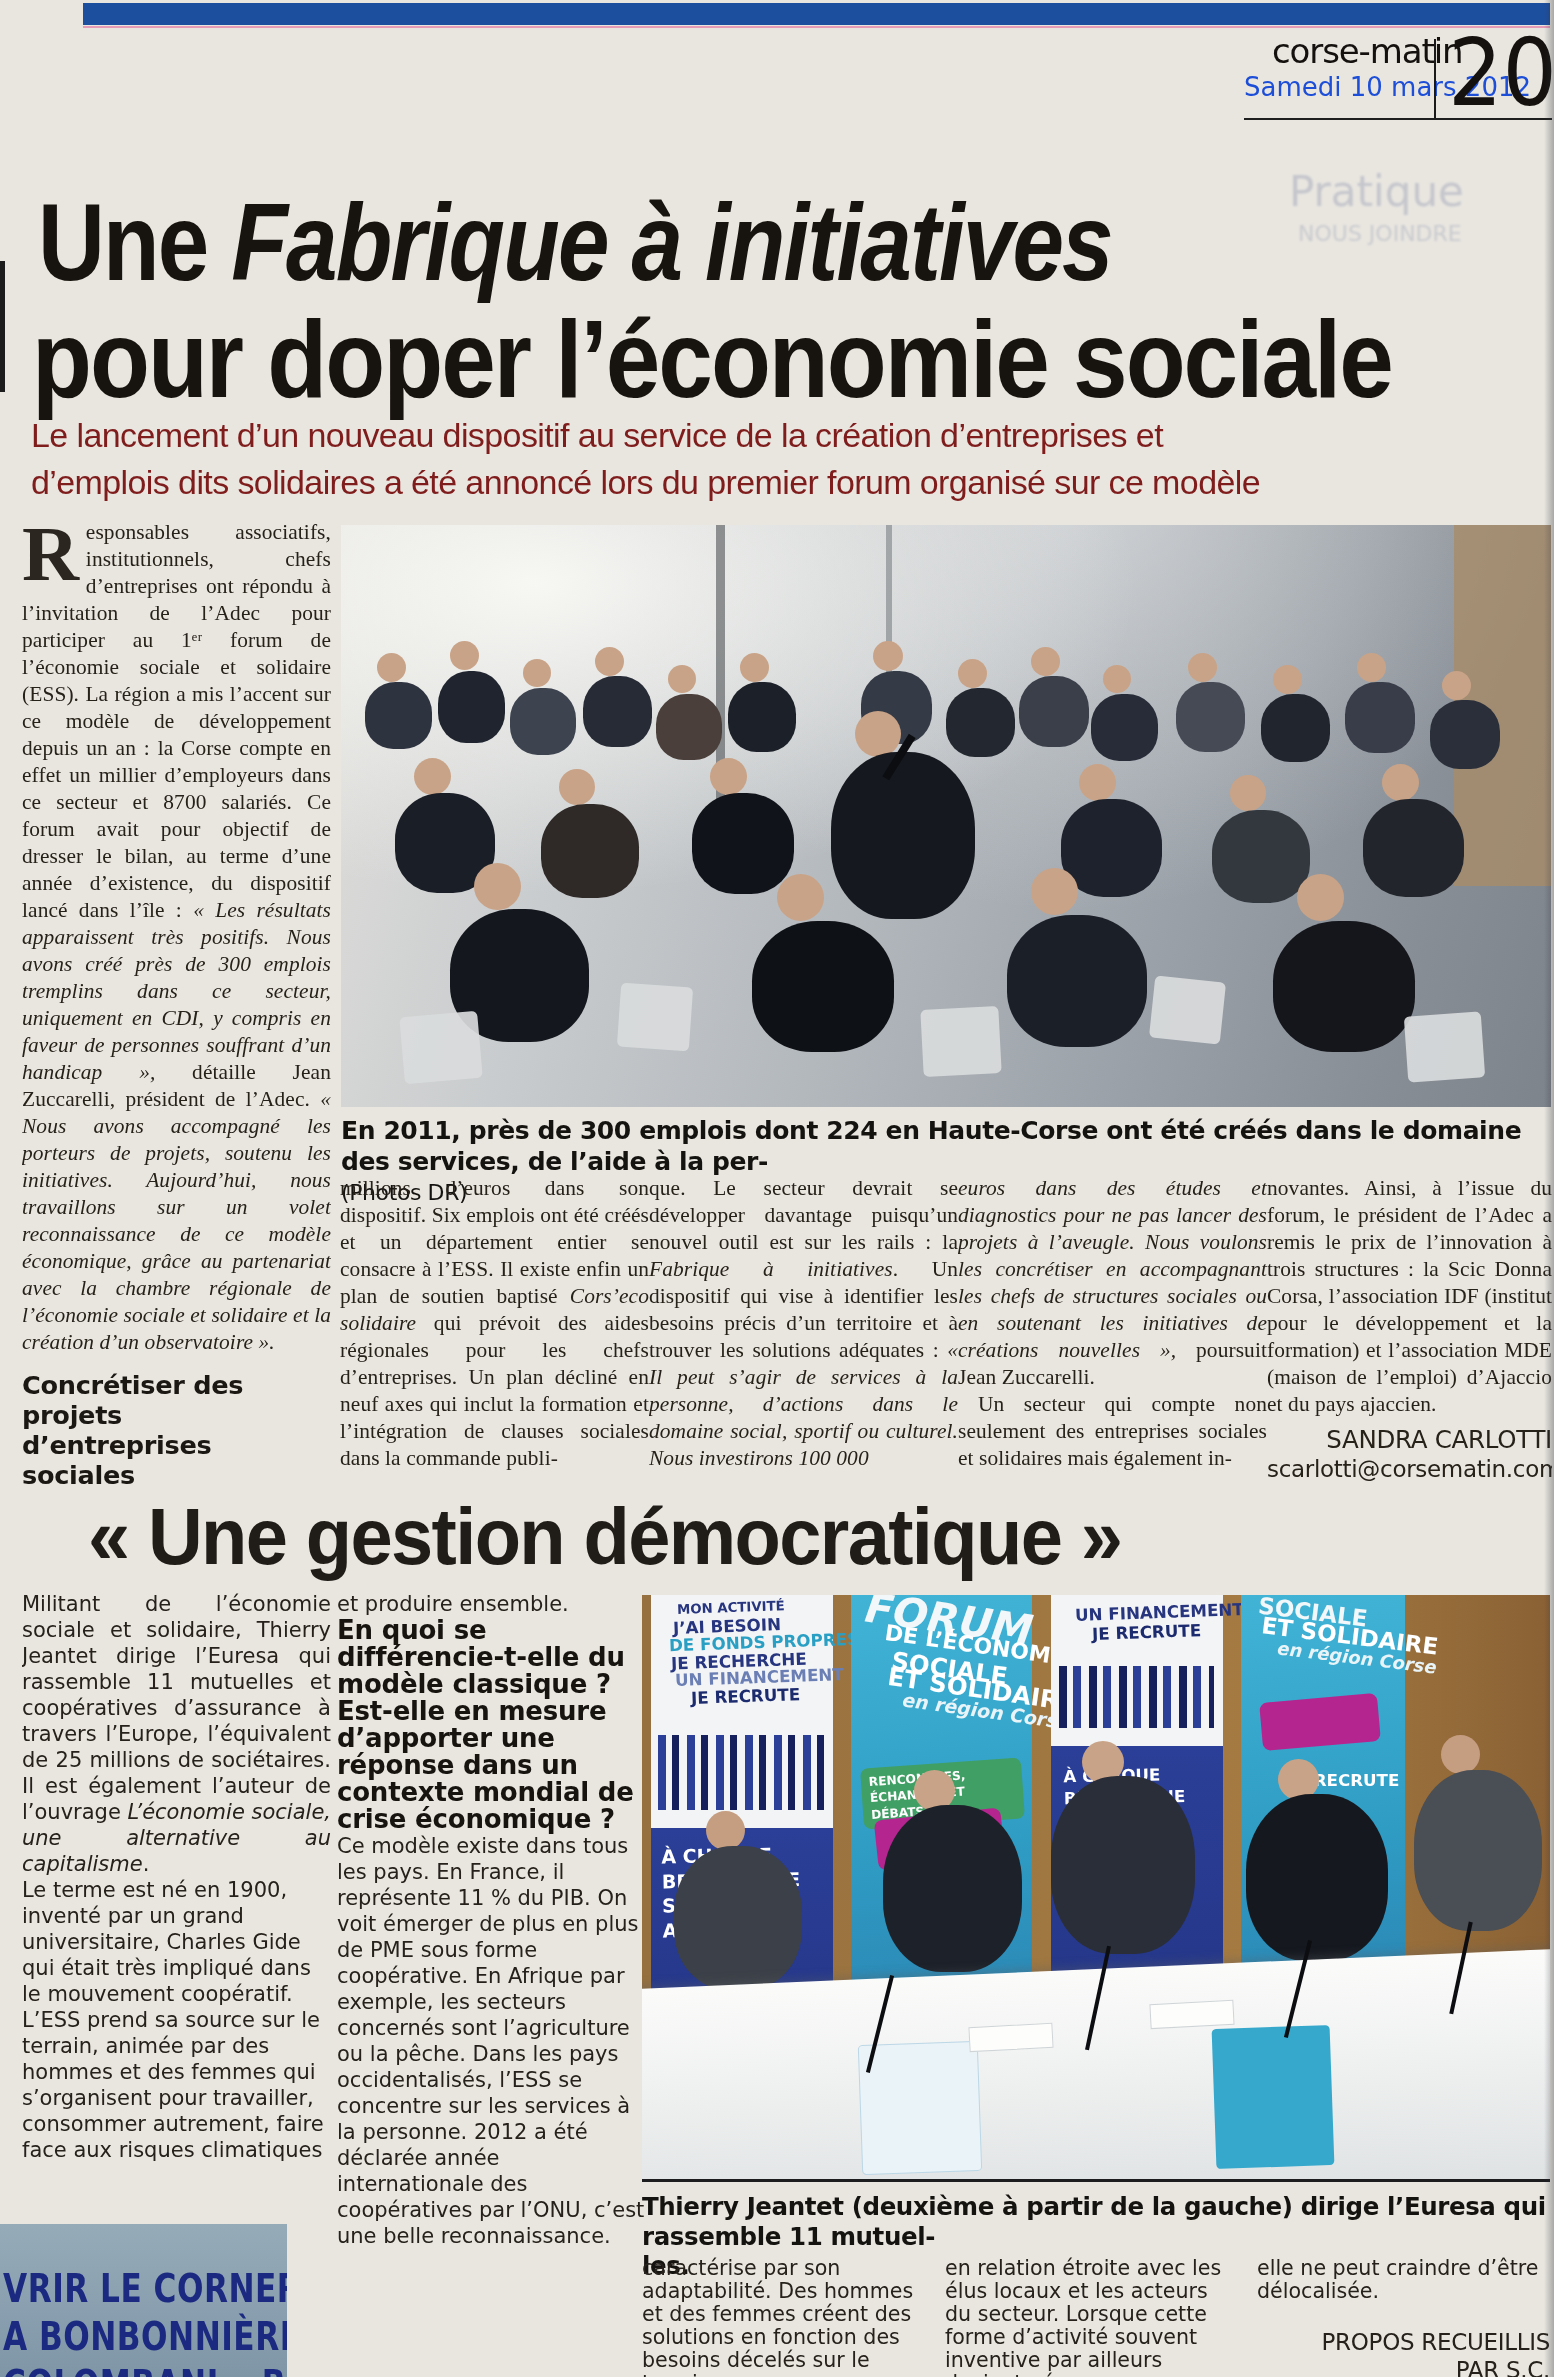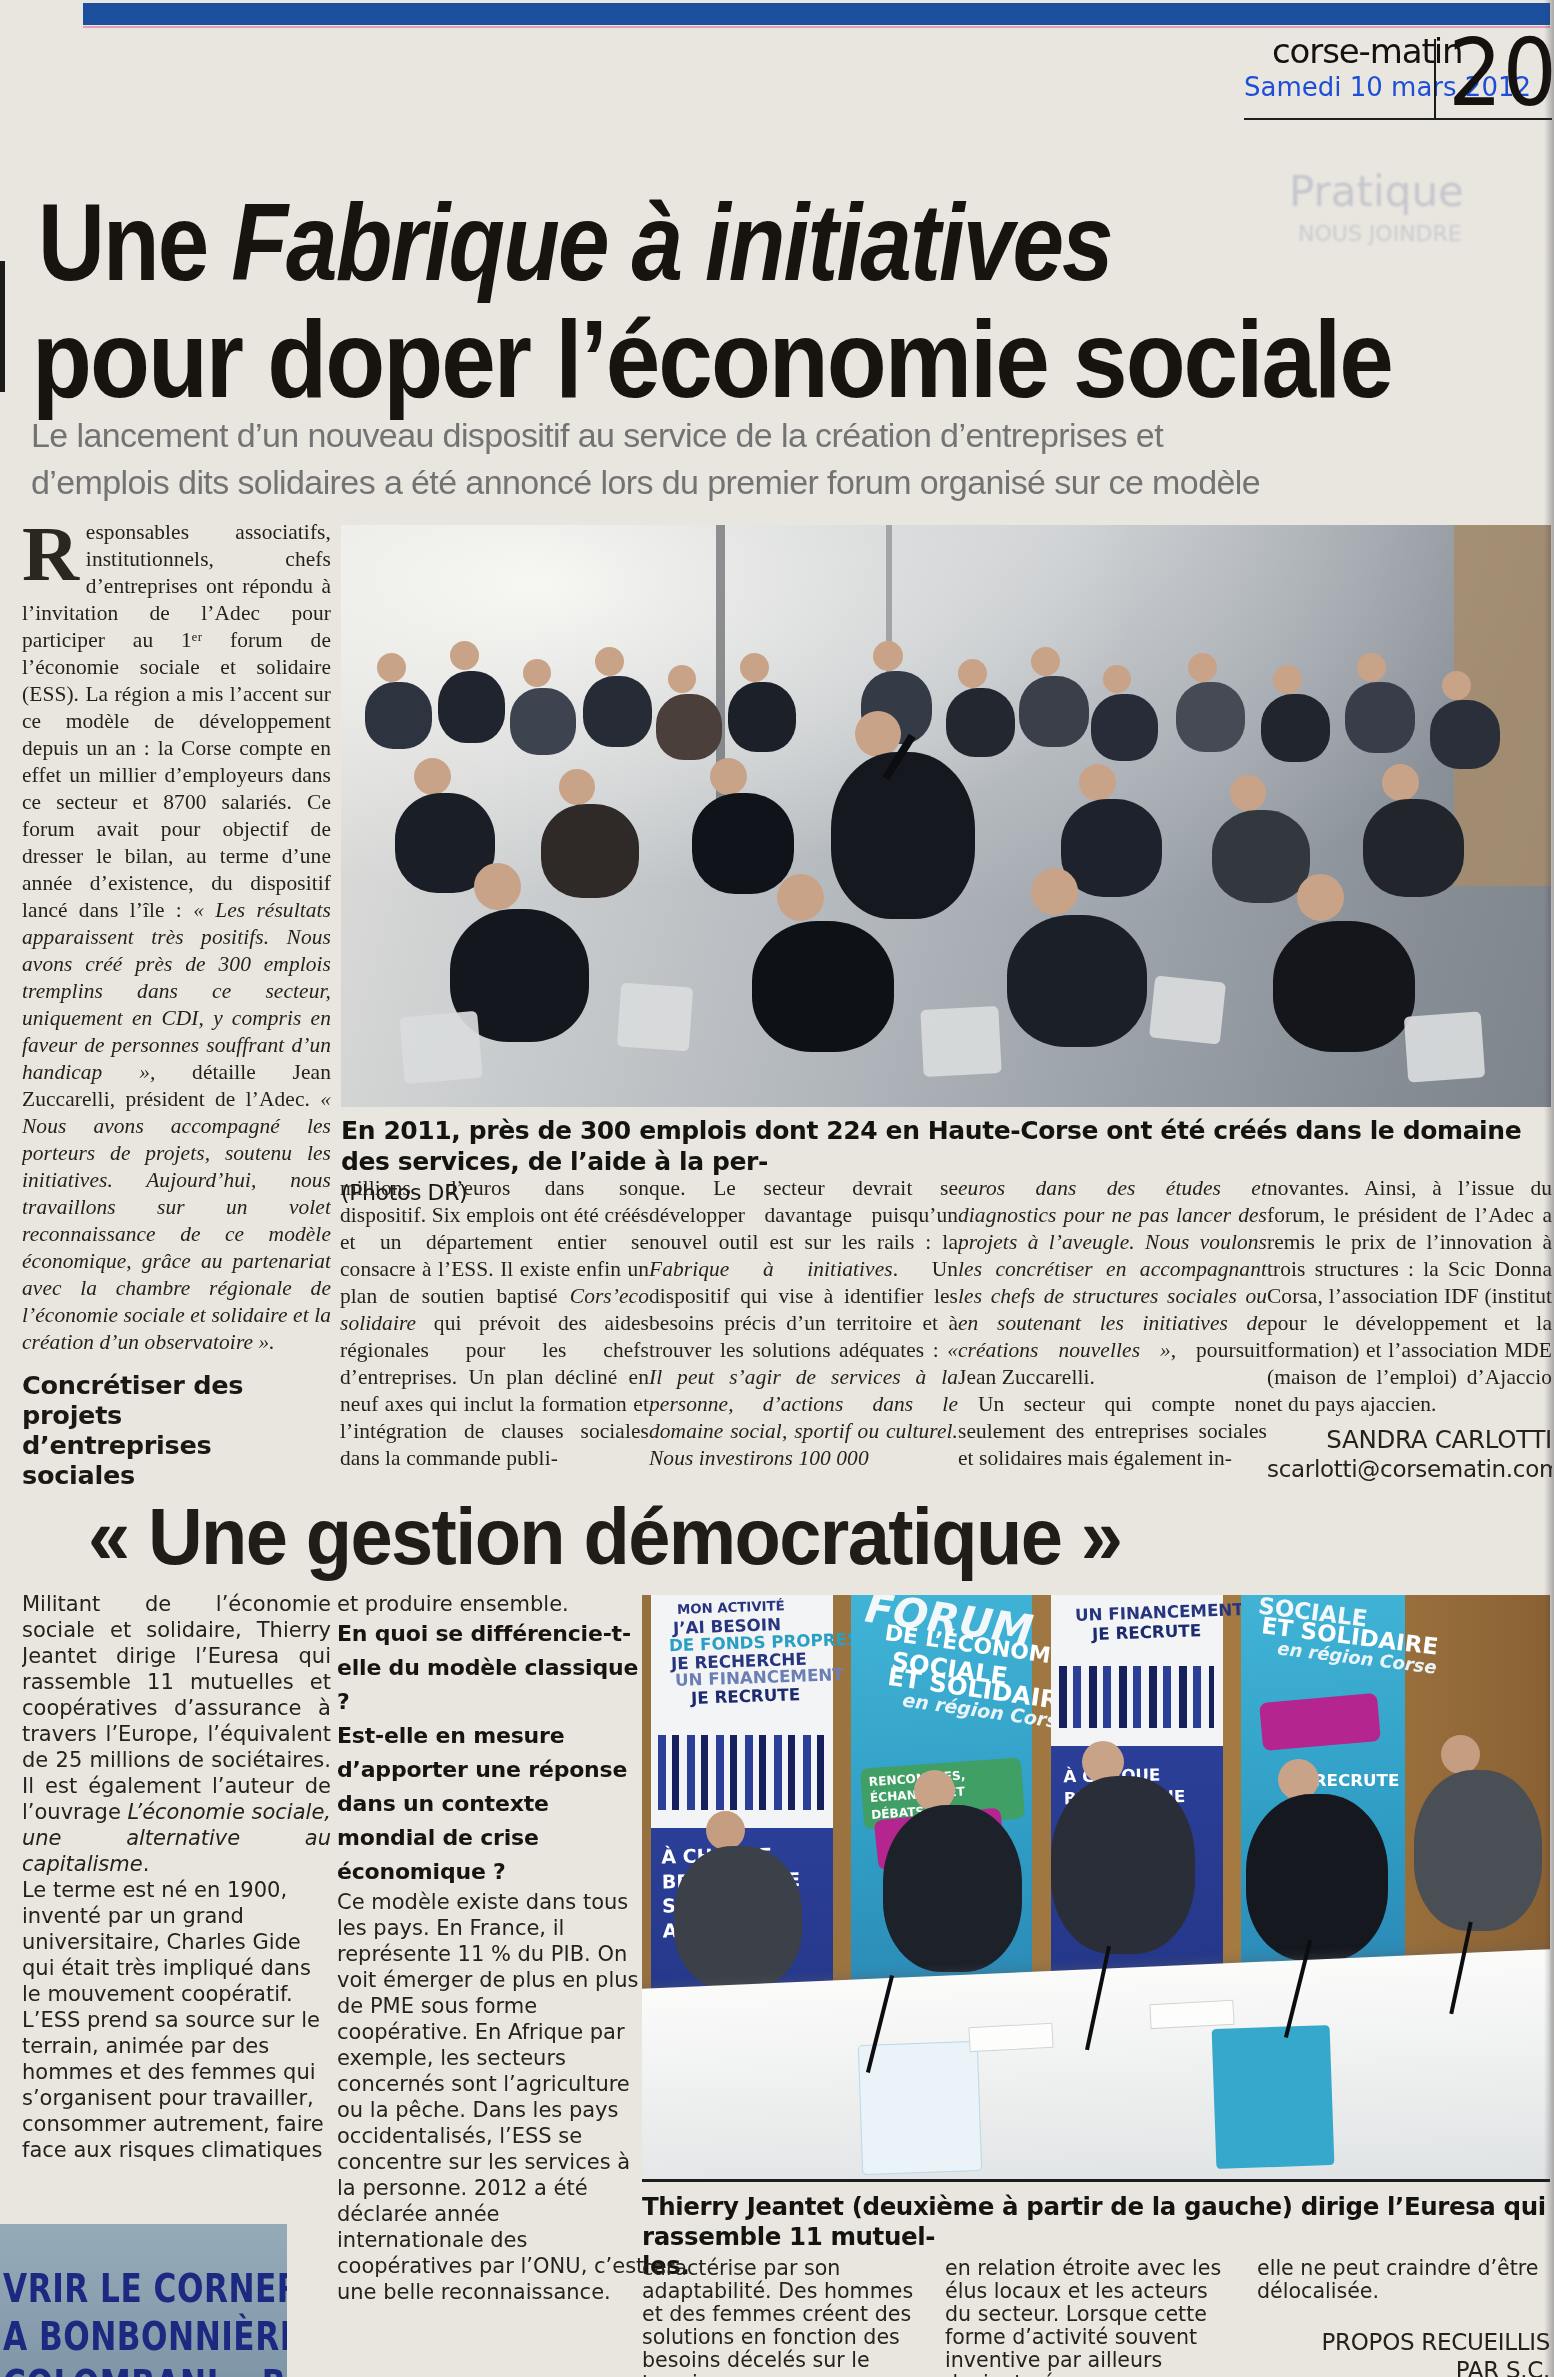--- a/index.html
+++ b/index.html
@@ -11,21 +11,21 @@
   .b{font-weight:400}
   .it{font-style:italic}
   .s1col{position:absolute;width:309px;font-size:21.4px;line-height:27px;text-align:justify;color:#262119;letter-spacing:0.1px}
   .s1col p{margin:0}
   .dropcap{float:left;font-size:79px;line-height:61px;padding:4.4px 6.7px 0 0;font-weight:700;color:#2b2620}
   .colsub{font-family:"DejaVu Sans",sans-serif;font-weight:700;font-size:25.6px;line-height:30px;letter-spacing:-0.3px;
           margin:14.4px 0 10px;color:#1b1814;text-align:left}
   .ind{text-indent:20px}
   .s2col{position:absolute;width:309px;font-family:"DejaVu Sans",sans-serif;font-size:21px;line-height:26px;color:#26211b}
   .s2col p{margin:0}
-  .q{font-weight:700;font-size:22px;line-height:34px;margin:16.7px 0 6.7px;color:#17130f;letter-spacing:-0.2px}
+  .q{font-weight:700;font-size:26px;line-height:27px;margin:16.7px 0 6.7px;color:#17130f;letter-spacing:-0.2px}
   .s3col{position:absolute;font-family:"DejaVu Sans",sans-serif;font-size:20.6px;line-height:23px;color:#26211b}
   .cap{font-family:"DejaVu Sans",sans-serif;font-weight:700;color:#151310;letter-spacing:-0.4px}
   .hl{position:absolute;font-family:"Liberation Sans",sans-serif;font-weight:700;color:#17130e;
       transform-origin:0 0;white-space:nowrap}
   .pb{position:absolute;border-radius:46% 46% 42% 42%}
   .hd{position:absolute;border-radius:50%;background:#c9a387}
   .chair{position:absolute;background:#d9dbdc;border-radius:5.6px;opacity:.92}
   .mic{position:absolute;background:#0c0d10}
   .bt{position:absolute;font-family:"DejaVu Sans",sans-serif;font-weight:700;white-space:nowrap}
 </style>
@@ -45,21 +45,21 @@
   <div class="abs" style="left:1244px;top:118px;width:308px;height:2.2px;background:#1f1f1f"></div>
 
   <div class="abs dsans b" style="left:1289px;top:167px;font-size:42px;color:#8b93ad;opacity:.38;filter:blur(0.8px)">Pratique</div>
   <div class="abs dsans b" style="left:1298px;top:221px;font-size:22px;color:#8b93ad;opacity:.33;filter:blur(0.8px)">NOUS JOINDRE</div>
 
   <div class="hl" style="left:38px;top:179px;font-size:109px;letter-spacing:-2.2px;transform:scaleX(.85)">
     <span>Une </span><span class="it">Fabrique à initiatives</span>
   </div>
   <div class="hl" style="left:32px;top:296px;font-size:109px;letter-spacing:-2.2px;transform:scaleX(.90)">pour doper l’économie sociale</div>
 
-  <div class="abs sans" style="left:31px;top:412px;width:1512px;font-size:34px;line-height:47px;letter-spacing:-0.6px;color:#737373">
+  <div class="abs sans" style="left:31px;top:412px;width:1512px;font-size:34px;line-height:47px;letter-spacing:-0.6px;color:#7f1d1d">
     <div>Le lancement d’un nouveau dispositif au service de la création d’entreprises et</div>
     <div>d’emplois dits solidaires a été annoncé lors du premier forum organisé sur ce modèle</div>
   </div>
 
   <div class="abs" style="left:341px;top:525px;width:1210px;height:582px;overflow:hidden;
               background:
                radial-gradient(ellipse at 16% 10%, rgba(249,249,245,.95), rgba(249,249,245,0) 42%),
                radial-gradient(ellipse at 60% -5%, rgba(228,229,230,.65), rgba(228,229,230,0) 48%),
                linear-gradient(105deg,#dfdedb 0%,#c9ccce 22%,#b3b8bd 45%,#9aa1a8 68%,#878d95 88%,#7e848c 100%)">
     <div class="abs" style="left:31%;top:0;width:9px;height:58%;background:#5a5d61;opacity:.65"></div>

